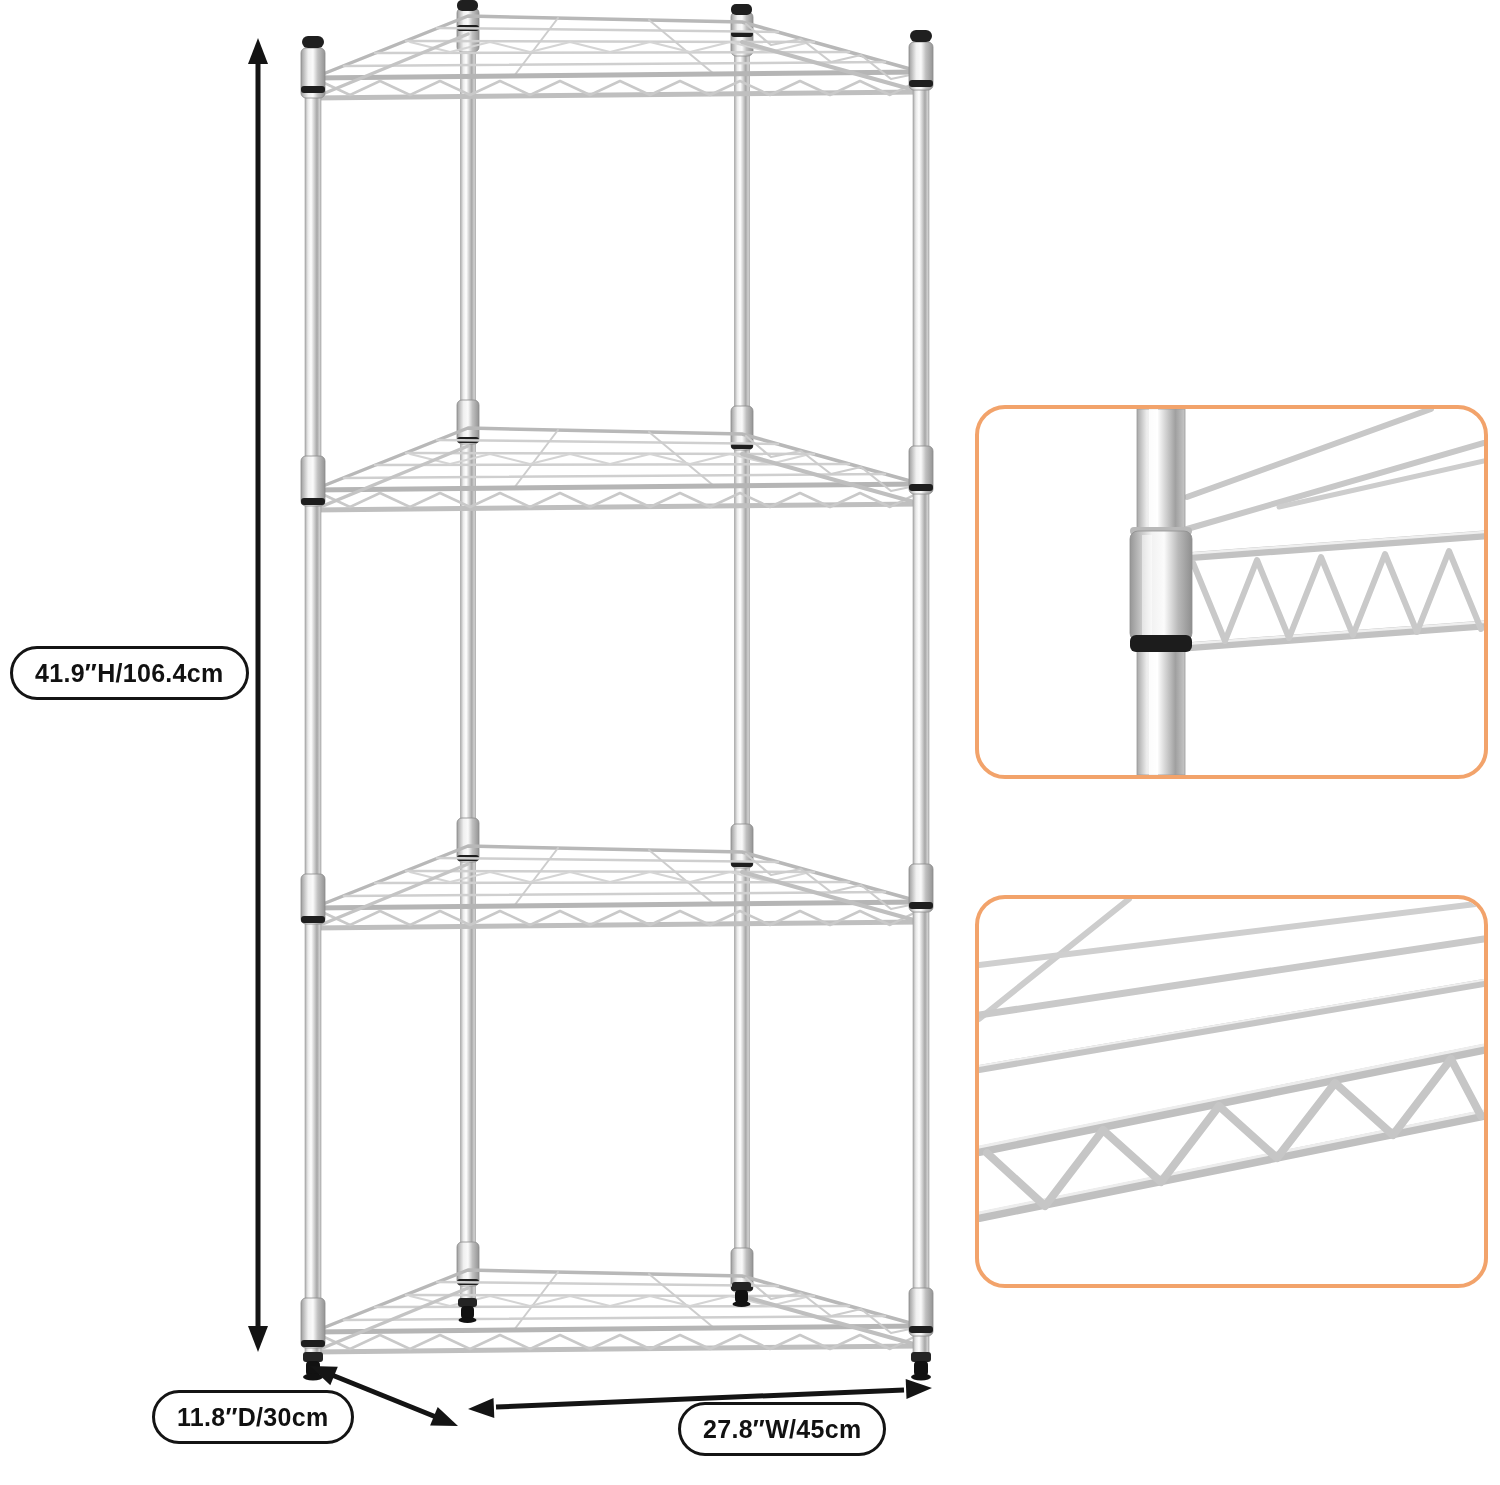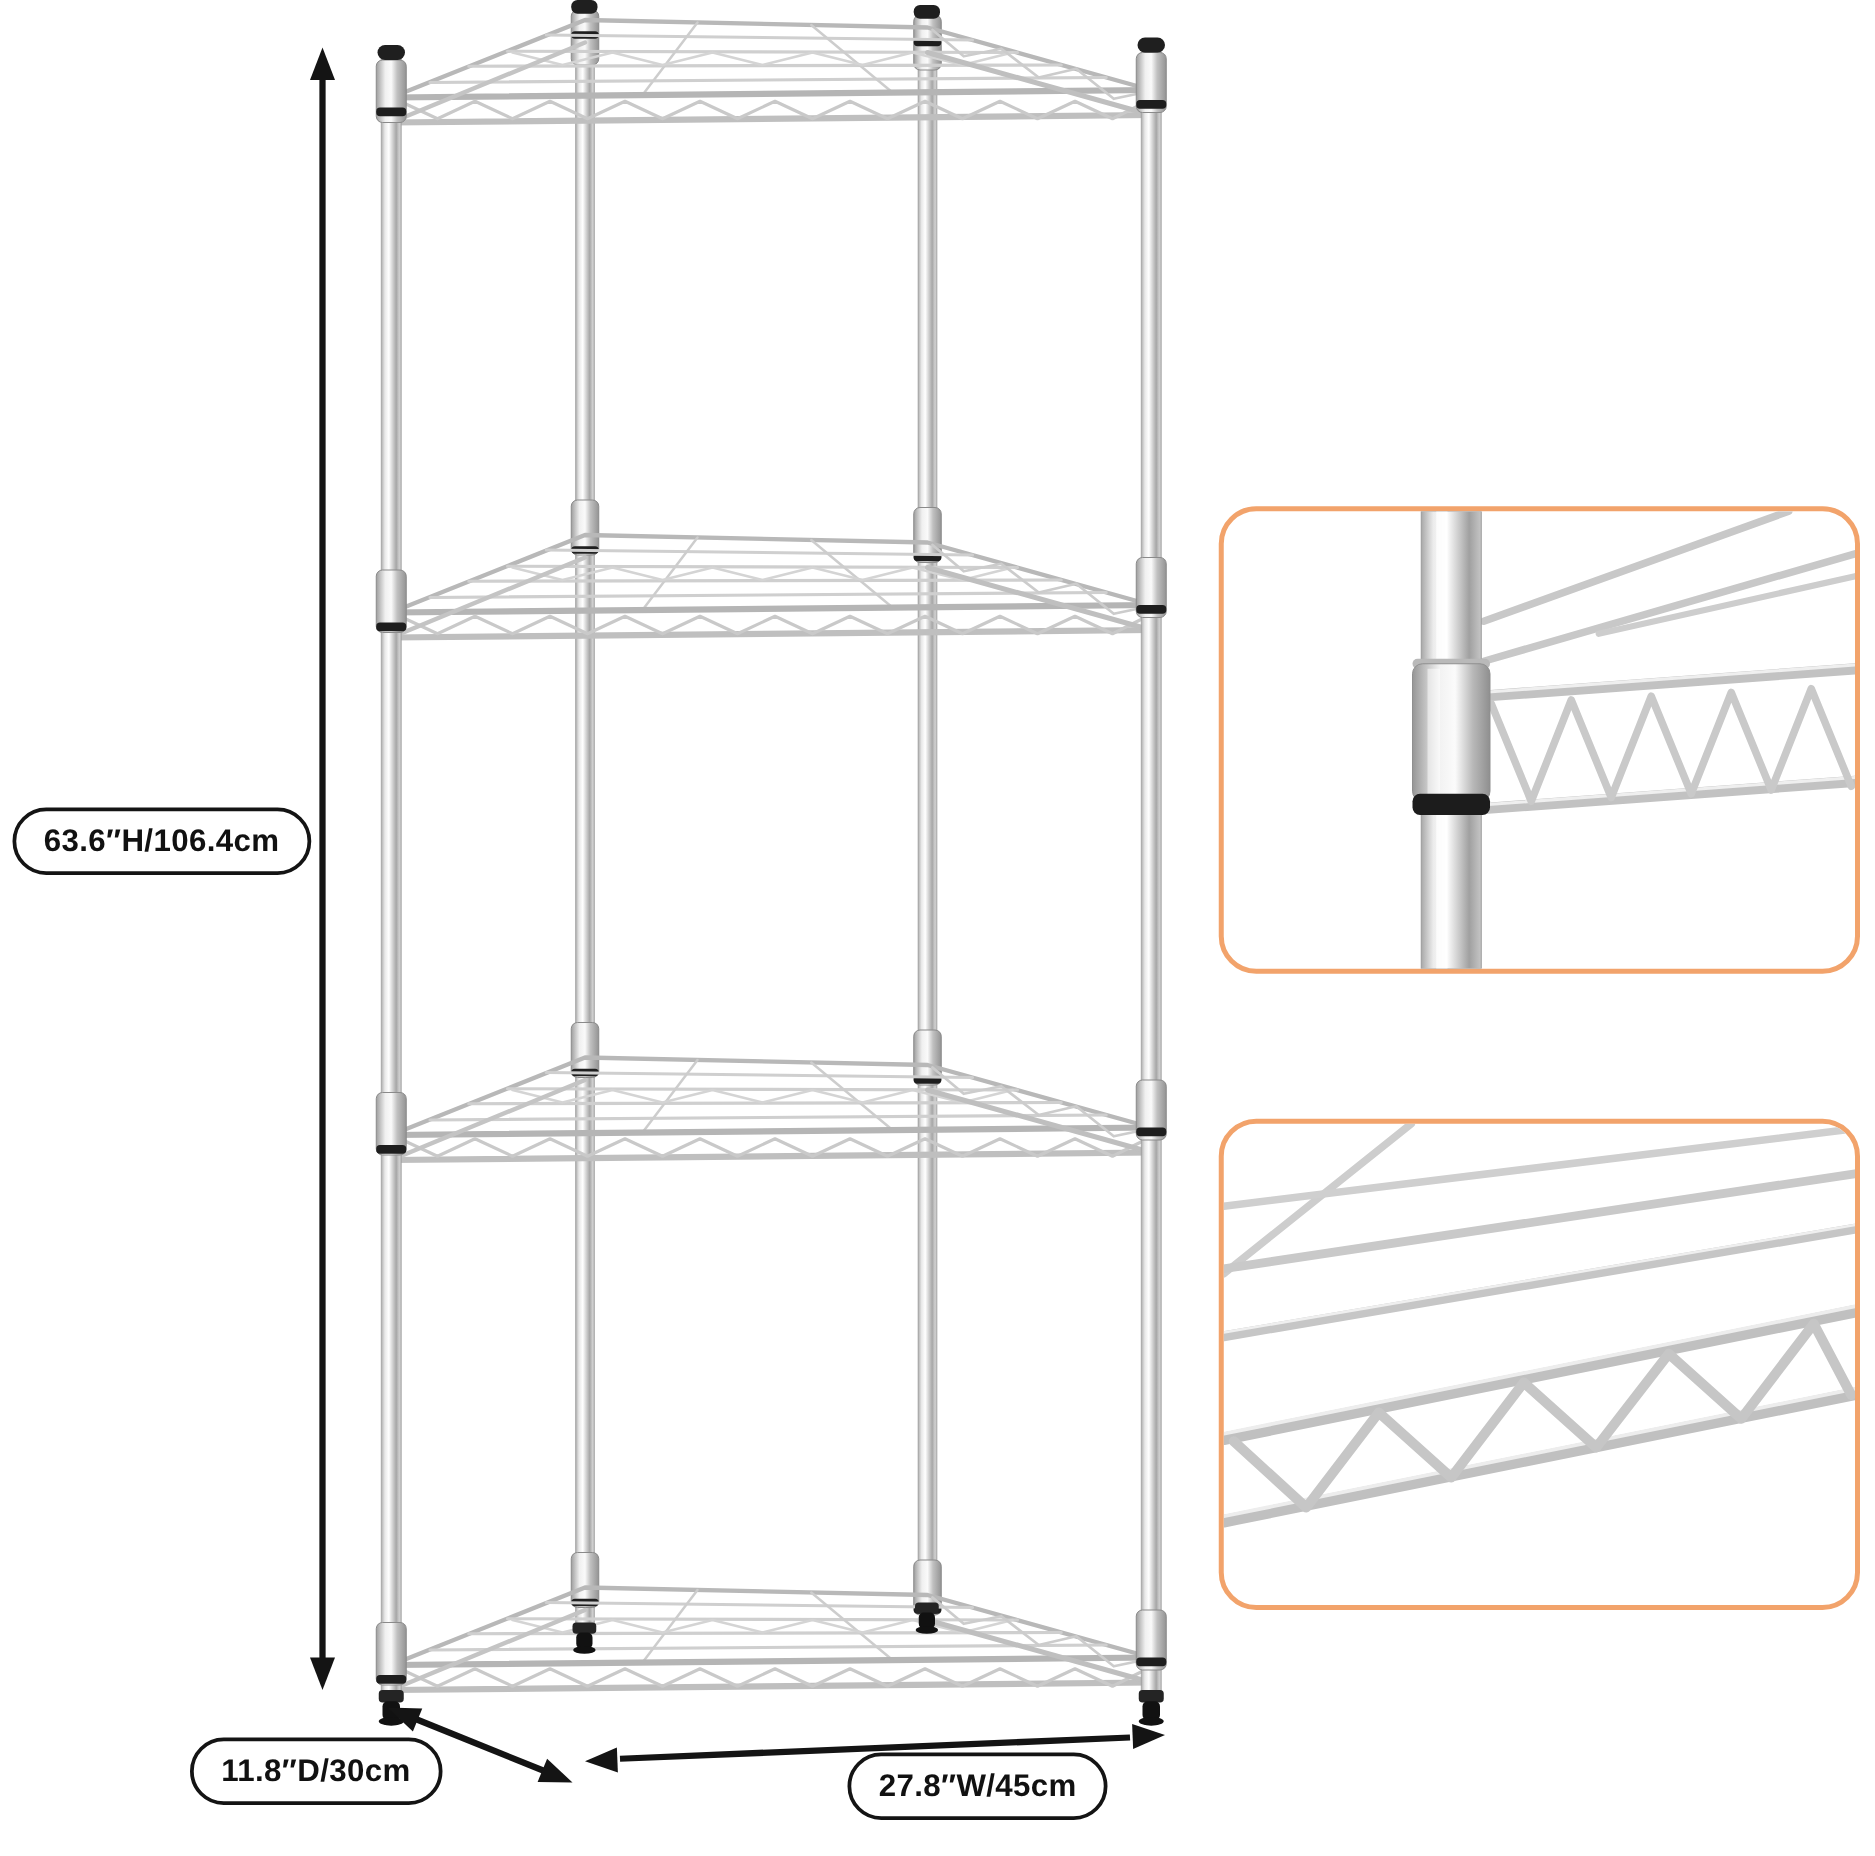--- a/index.html
+++ b/index.html
@@ -208,21 +208,21 @@
       <polygon points="458,1426 430.1,1425.5 437.7,1406.9"></polygon>
     </g>
 
     <g fill="#141414">
       <line x1="496" y1="1407" x2="904" y2="1390" stroke="#141414" stroke-width="5"></line>
       <polygon points="468,1409 493.5,1397.9 494.3,1417.9"></polygon>
       <polygon points="932,1388 905.7,1379.1 906.5,1399.1"></polygon>
     </g>
   </svg>
 
-  <div class="pill pill-height">63.6″H/106.4cm</div>
+  <div class="pill pill-height">41.9″H/106.4cm</div>
   <div class="pill pill-depth">11.8″D/30cm</div>
   <div class="pill pill-width">27.8″W/45cm</div>
 
   <div class="detail-box detail-one">
     <svg viewBox="0 0 505 366">
       <defs>
         <linearGradient id="gPoleB" x1="0" y1="0" x2="1" y2="0">
           <stop offset="0" stop-color="#a8a8a8"></stop>
             <stop offset="0.2" stop-color="#ececec"></stop>
           <stop offset="0.42" stop-color="#ffffff"></stop>

